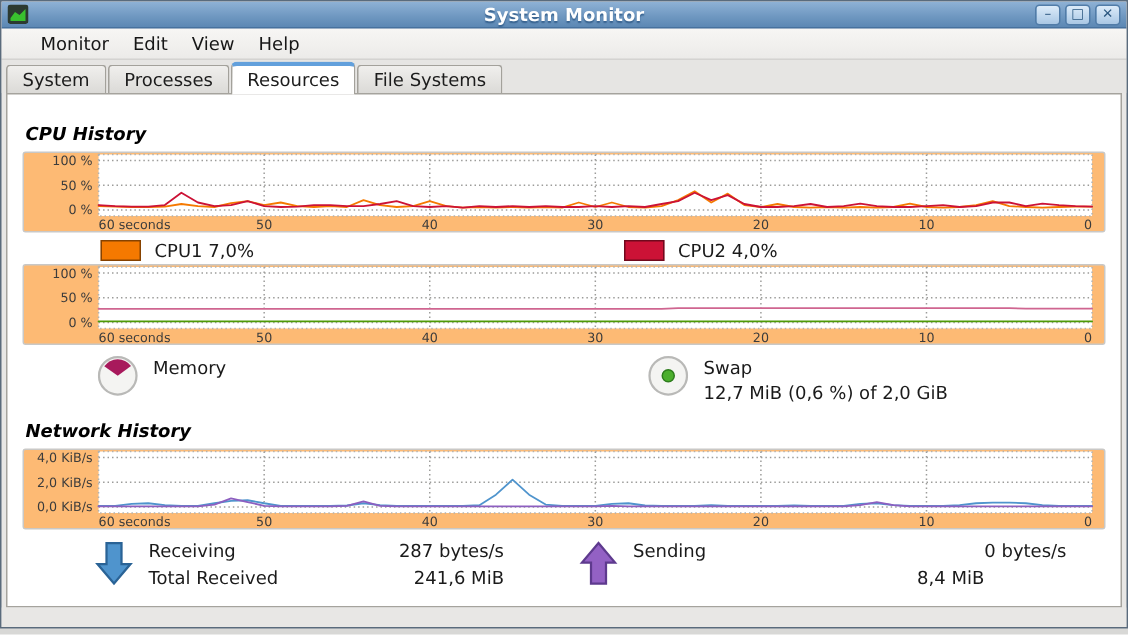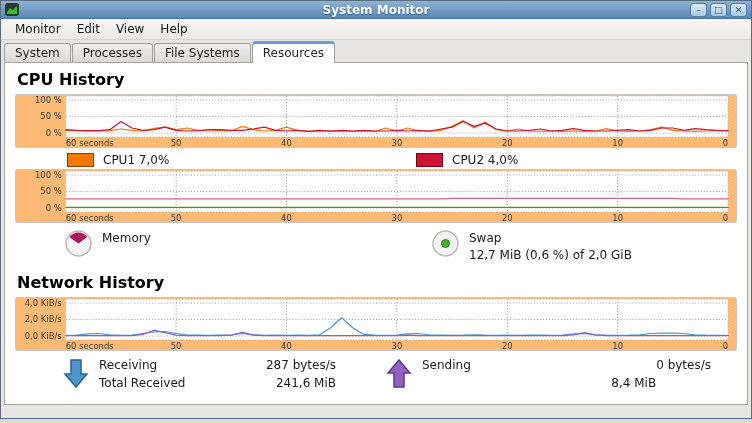--- a/index.html
+++ b/index.html
@@ -8,31 +8,31 @@
   .window { width:752px; height:419px; display:flex; flex-direction:column; border:1px solid #5a6b7c; background:#e8e7e5; overflow:hidden; }
 
   
   .titlebar { height:18px; flex:0 0 18px; display:flex; align-items:center; background:linear-gradient(#8fb2d6,#6e97c0 60%,#5c88b4); border-bottom:1px solid #46719e; position:relative; }
   .win-icon { width:14px; height:13px; margin-left:4px; border-radius:2px; }
   .title-text { position:absolute; left:0; right:0; text-align:center; font-weight:bold; color:#ffffff; text-shadow:0 1px 1px #35608d; font-size:12px; }
   .win-btns { margin-left:auto; display:flex; gap:3px; margin-right:4px; position:relative; z-index:2; }
   .win-btn { width:17px; height:14px; border:1px solid #517ca8; border-radius:3px; background:linear-gradient(#dcebf9,#a9c7e4); color:#2a567f; font-size:9px; line-height:12px; text-align:center; cursor:default; }
 
   
-  .menubar { height:21px; flex:0 0 21px; display:flex; align-items:center; background:linear-gradient(#f7f6f4,#ecebe9); border-bottom:1px solid #d4d3d1; padding-left:6px; }
+  .menubar { height:21px; flex:0 0 21px; display:flex; align-items:center; background:linear-gradient(#f7f6f4,#ecebe9); border-bottom:1px solid #d4d3d1; padding-left:18px; }
   .menu-item { padding:2px 8px; color:#161616; }
 
   
   .tabbar { height:22px; flex:0 0 22px; display:flex; align-items:flex-end; background:#e6e5e3; padding-left:3px; position:relative; z-index:1; }
   .tab { padding:2px 10px 3px; margin-right:1px; background:linear-gradient(#f0efed,#dbdad7); border:1px solid #a3a19b; border-bottom:none; border-radius:3px 3px 0 0; height:19px; color:#1c1c1c; }
   .tab.active { background:#ffffff; border-top:3px solid #62a0dc; border-radius:4px 4px 0 0; height:22px; margin-bottom:-1px; position:relative; z-index:3; }
 
   
   .page { flex:1 1 auto; background:#ffffff; border:1px solid #a5a39d; margin:0 3px; padding:4px 10px 0; overflow:hidden; }
-  .section-title { font-weight:bold; font-size:16px; color:#000; margin:3px 2px 5px; }
+  .section-title { font-weight:bold; font-size:12px; color:#000; margin:15px 2px 5px;font-style:italic; }
   .section-title.spaced { margin-top:9px; }
 
   
   .graph { background:#fdba74; border:1px solid #c9c8c6; border-radius:2px; padding:0; }
   .graph svg { display:block; width:100%; height:52px; }
   svg text.tick { font-family:"DejaVu Sans",sans-serif; font-size:8.5px; fill:#3c3c3c; }
 
   
   .legend-cpu { display:grid; grid-template-columns:1fr 1fr; margin:5px 0 2px; }
   .cpu-item { display:flex; align-items:center; gap:9px; }
@@ -76,22 +76,22 @@
   <div class="menubar">
     <span class="menu-item">Monitor</span>
     <span class="menu-item">Edit</span>
     <span class="menu-item">View</span>
     <span class="menu-item">Help</span>
   </div>
 
   <div class="tabbar">
     <span class="tab">System</span>
     <span class="tab">Processes</span>
+    <span class="tab active">Resources</span>
     <span class="tab">File Systems</span>
-    <span class="tab active">Resources</span>
   </div>
 
   <div class="page">
 
     <div class="section-title">CPU History</div>
     <div class="graph">
       <svg viewBox="0 0 724 52" preserveAspectRatio="none">
           <rect x="50" y="1" width="666" height="41" fill="#ffffff" stroke="#b2b2b0" stroke-dasharray="1,2"></rect>
           <line x1="50" y1="5" x2="716" y2="5" stroke="#9c9c9a" stroke-dasharray="1,2"></line>
           <text x="46" y="8" text-anchor="end" class="tick">100 %</text>

